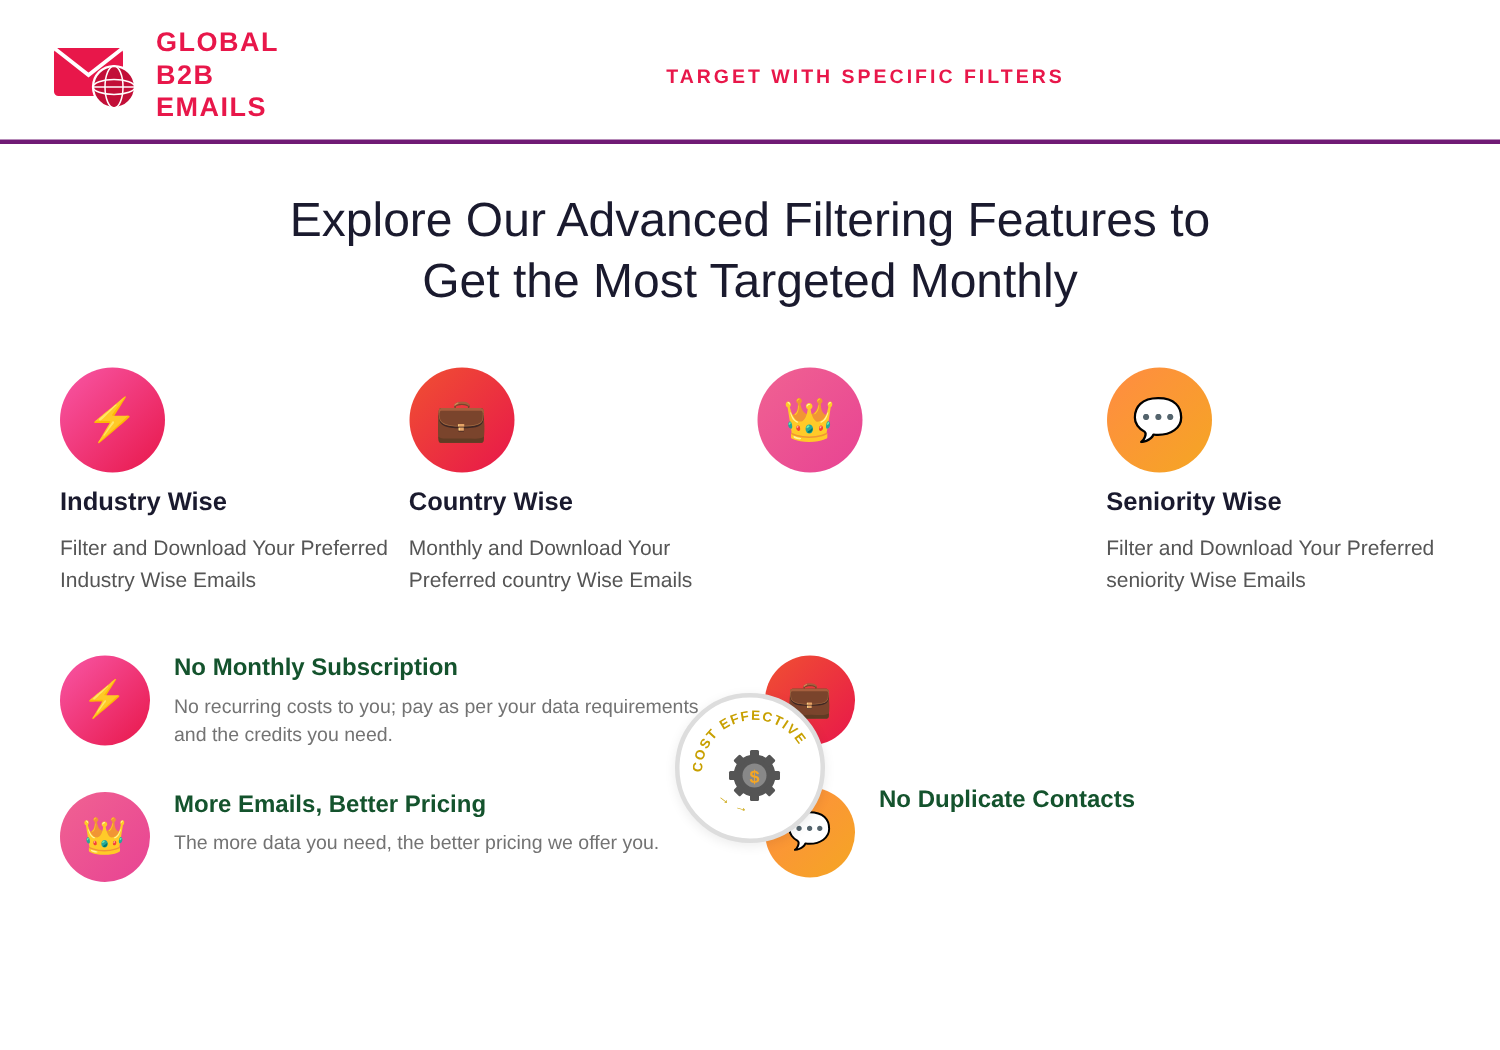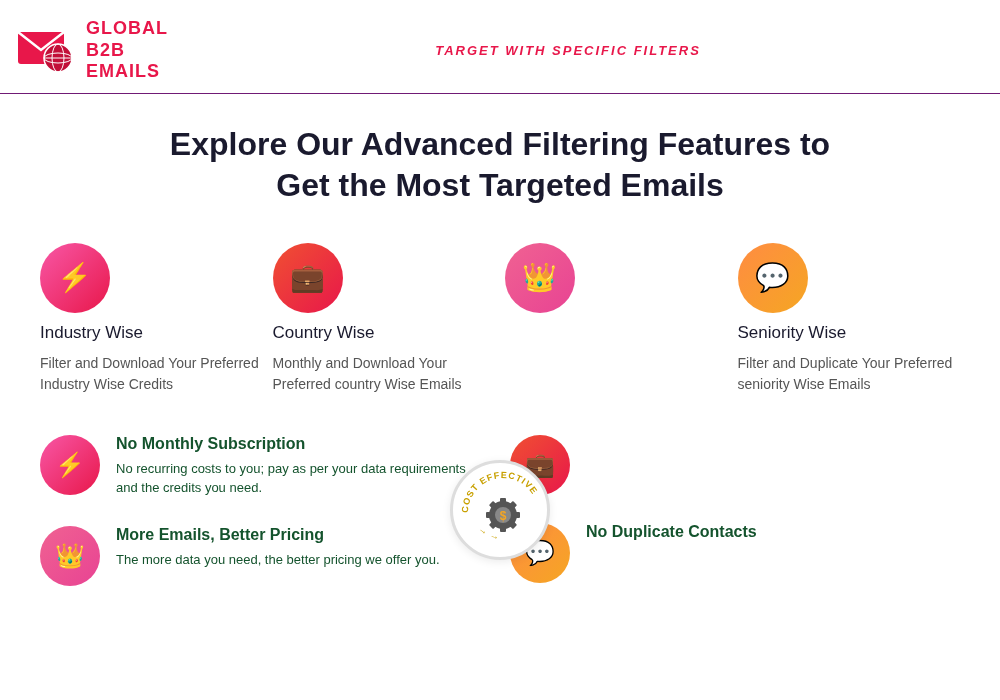--- a/index.html
+++ b/index.html
@@ -9,22 +9,22 @@
       color: #222;
       width: 1000px;
       min-height: 700px;
       overflow-x: hidden;
     }
 
     
     .header {
       display: flex;
       align-items: center;
-      padding: 18px 32px 10px 16px;
-      border-bottom: 1px solid #701a75;
+      padding: 18px 32px 10px 34px;
+      border-bottom: 3px solid #701a75;
     }
     .logo-area {
       display: flex;
       align-items: center;
       gap: 10px;
     }
     .logo-icon {
       width: 60px;
       height: 60px;
       position: relative;
@@ -36,32 +36,31 @@
       line-height: 1.2;
       letter-spacing: 1px;
     }
     .header-tagline {
       flex: 1;
       text-align: center;
       color: #e8174a;
       font-size: 13px;
       font-weight: 600;
       letter-spacing: 2px;
-      font-style: italic;
     }
 
     
     .main {
       padding: 30px 40px 20px 40px;
     }
 
     .section-title {
       text-align: center;
       font-size: 32px;
-      font-weight: 700;
+      font-weight: 400;
       color: #1a1a2e;
       line-height: 1.3;
       margin-bottom: 36px;
     }
 
     
     .filter-grid {
       display: flex;
       justify-content: space-between;
       margin-bottom: 40px;
@@ -84,21 +83,21 @@
       color: #fff;
       flex-shrink: 0;
     }
     .icon-pink { background: linear-gradient(135deg, #f857a6, #e8174a); }
     .icon-red-orange { background: linear-gradient(135deg, #f05032, #e8174a); }
     .icon-pink-coral { background: linear-gradient(135deg, #f06292, #e84393); }
     .icon-orange { background: linear-gradient(135deg, #ff8c42, #f5a623); }
 
     .filter-name {
       font-size: 17px;
-      font-weight: 400;
+      font-weight: 700;
       color: #1a1a2e;
     }
     .filter-desc {
       font-size: 14px;
       color: #555;
       line-height: 1.5;
     }
 
     
     .bottom-features {
@@ -130,21 +129,21 @@
     }
     .feature-content {}
     .feature-title {
       font-size: 16px;
       font-weight: 700;
       color: #14532d;
       margin-bottom: 6px;
     }
     .feature-desc {
       font-size: 13px;
-      color: #14532d;
+      color: #737373;
       line-height: 1.5;
     }
 
     
     .cost-badge-wrap {
       position: absolute;
       left: 50%;
       top: 50%;
       transform: translate(-50%, -50%);
       z-index: 10;
@@ -187,49 +186,49 @@
       <div>EMAILS</div>
     </div>
   </div>
   <div class="header-tagline">TARGET WITH SPECIFIC FILTERS</div>
 </div>
 
 <div class="main">
 
   <div class="section-title">
     <div>Explore Our Advanced Filtering Features to</div>
-    <div>Get the Most Targeted Emails</div>
+    <div>Get the Most Targeted Monthly</div>
   </div>
 
   <div class="filter-grid" id="filter-grid">
       <div class="filter-item">
     <div class="filter-icon-wrap icon-pink">
       ⚡
     </div>
     <div class="filter-name">Industry Wise</div>
-    <div class="filter-desc">Filter and Download Your Preferred Industry Wise Credits</div>
+    <div class="filter-desc">Filter and Download Your Preferred Industry Wise Emails</div>
   </div>
       <div class="filter-item">
     <div class="filter-icon-wrap icon-red-orange">
       💼
     </div>
     <div class="filter-name">Country Wise</div>
     <div class="filter-desc">Monthly and Download Your Preferred country Wise Emails</div>
   </div>
       <div class="filter-item">
     <div class="filter-icon-wrap icon-pink-coral">
       👑
     </div>
   </div>
       <div class="filter-item">
     <div class="filter-icon-wrap icon-orange">
       💬
     </div>
     <div class="filter-name">Seniority Wise</div>
-    <div class="filter-desc">Filter and Duplicate Your Preferred seniority Wise Emails</div>
+    <div class="filter-desc">Filter and Download Your Preferred seniority Wise Emails</div>
   </div>
     </div>
 
   <div class="bottom-features">
     <div class="bottom-left" id="bottom-left">
         <div class="feature-row">
     <div class="feature-icon-wrap icon-pink">
       ⚡
     </div>
     <div class="feature-content">

